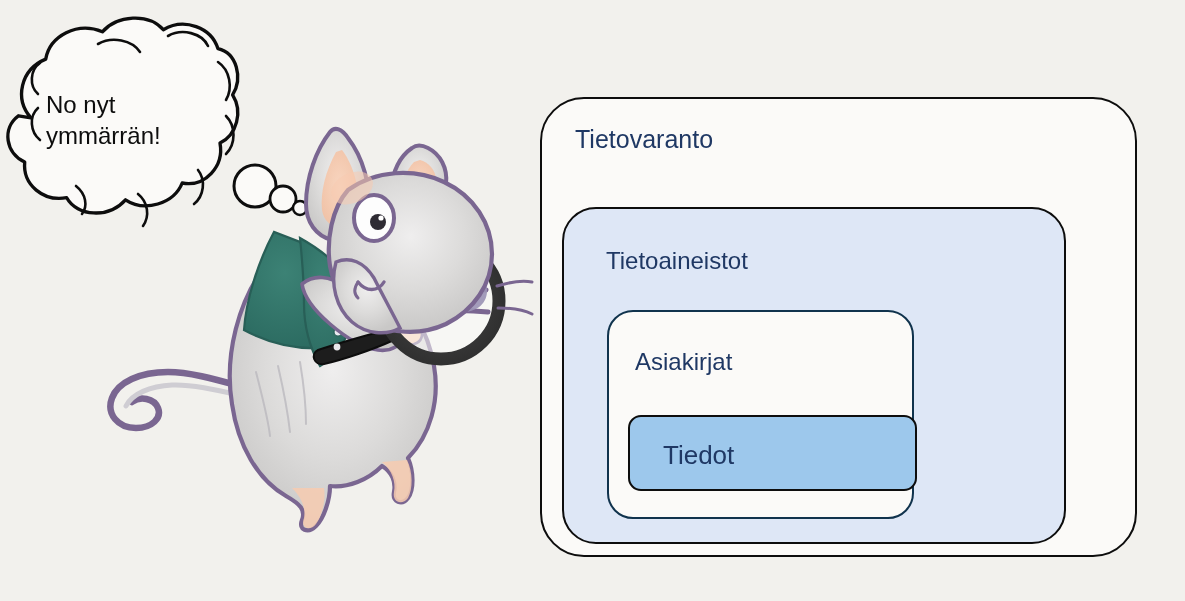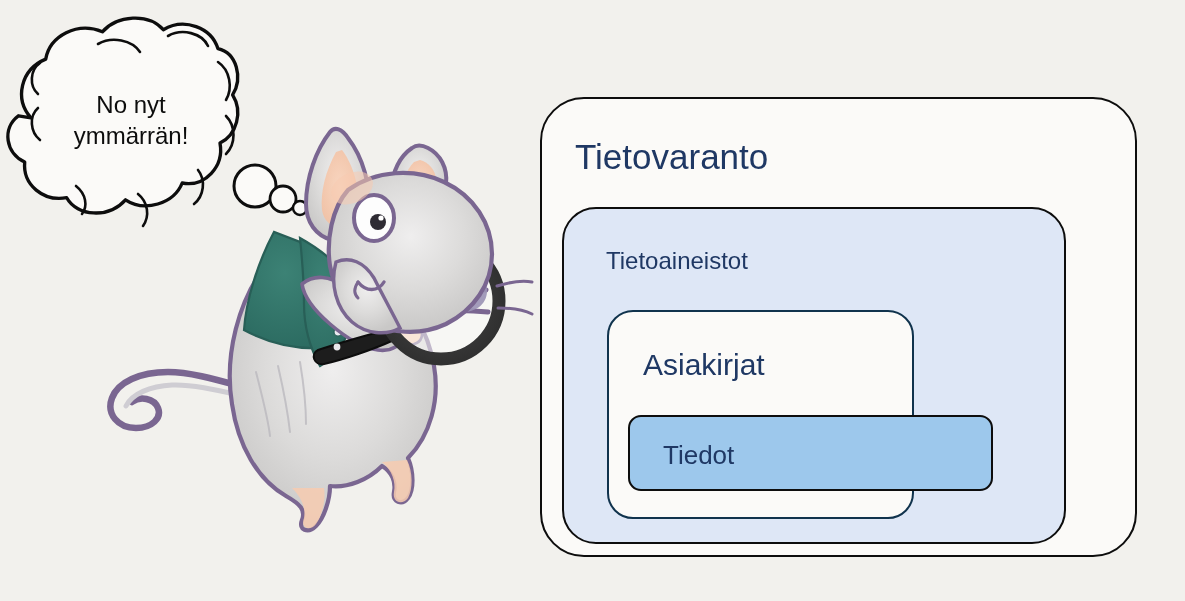--- a/index.html
+++ b/index.html
@@ -59,22 +59,22 @@
     top: 0px;
     width: 597px;
     height: 460px;
     background: #fbfaf8;
     border: 2.2px solid #0d0d0d;
     border-radius: 44px;
     z-index: 1;
   }
   .box-tietovaranto > .nlabel {
     left: 33px;
-    top: 40px;
-    font-size: 35px;
+    top: 28px;
+    font-size: 25px;
   }
 
   
   .box-tietoaineistot {
     left: 22px;
     top: 110px;
     width: 504px;
     height: 337px;
     background: #dee7f6;
     border: 2.2px solid #0d0d0d;
@@ -92,49 +92,48 @@
     left: 67px;
     top: 213px;
     width: 307px;
     height: 209px;
     background: #fbfaf8;
     border: 2.2px solid #10334d;
     border-radius: 26px;
     z-index: 3;
   }
   .box-asiakirjat > .nlabel {
-    left: 34px;
+    left: 26px;
     top: 38px;
-    font-size: 30px;
+    font-size: 24px;
   }
 
   
   .box-tiedot {
     left: 88px;
     top: 318px;
-    width: 365px;
+    width: 289px;
     height: 76px;
     background: #9dc8ec;
     border: 2.2px solid #0d0d0d;
     border-radius: 13px;
     z-index: 4;
   }
   .box-tiedot > .nlabel {
     left: 33px;
     top: 25px;
     font-size: 26px;
   }
 
   
   .bubble-text {
     position: absolute;
     left: 46px;
     top: 90px;
     width: 170px;
-    text-align: center;
     font-size: 24px;
     line-height: 1.28;
     color: #0d0d0d;
     font-family: "Liberation Sans", sans-serif;
     z-index: 20;
     white-space: pre-line;
   }
 </style>
 </head>
 <body>

